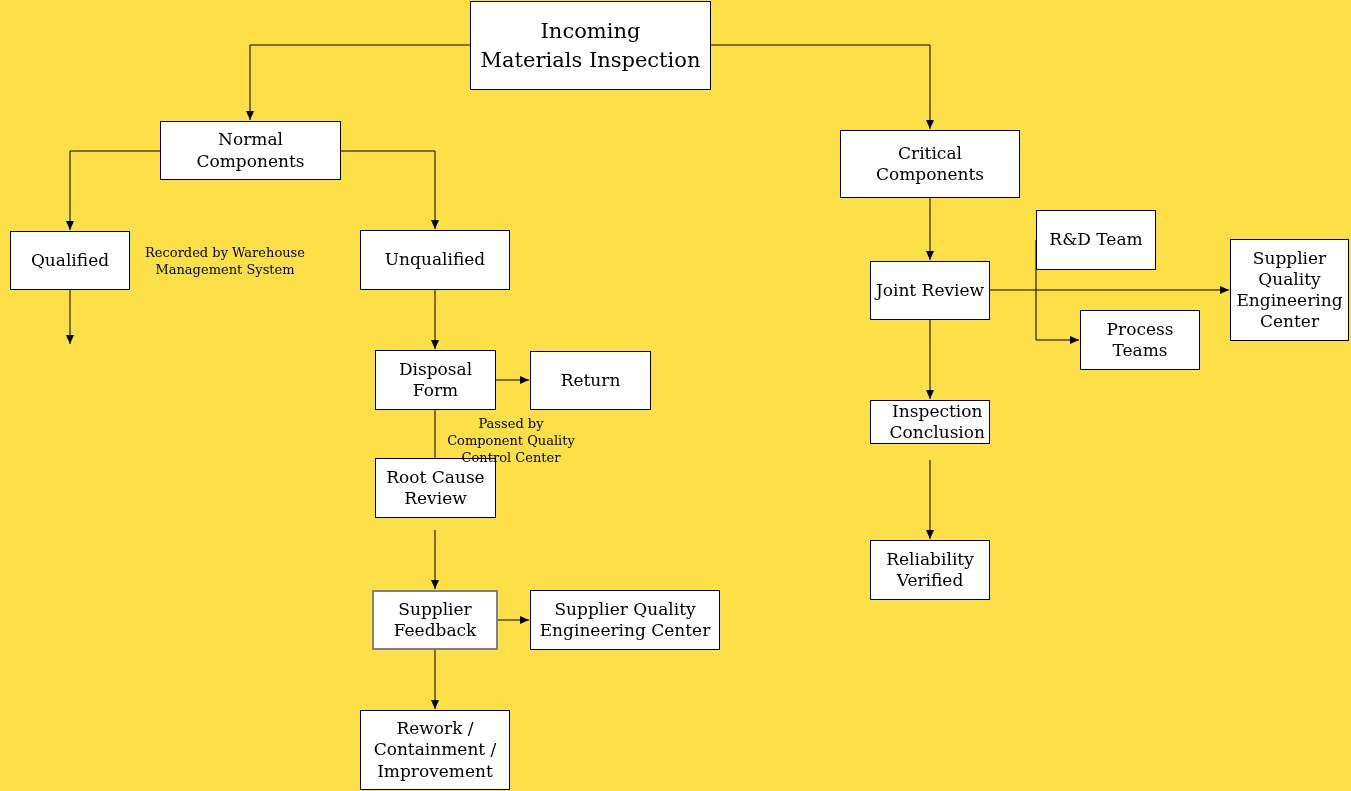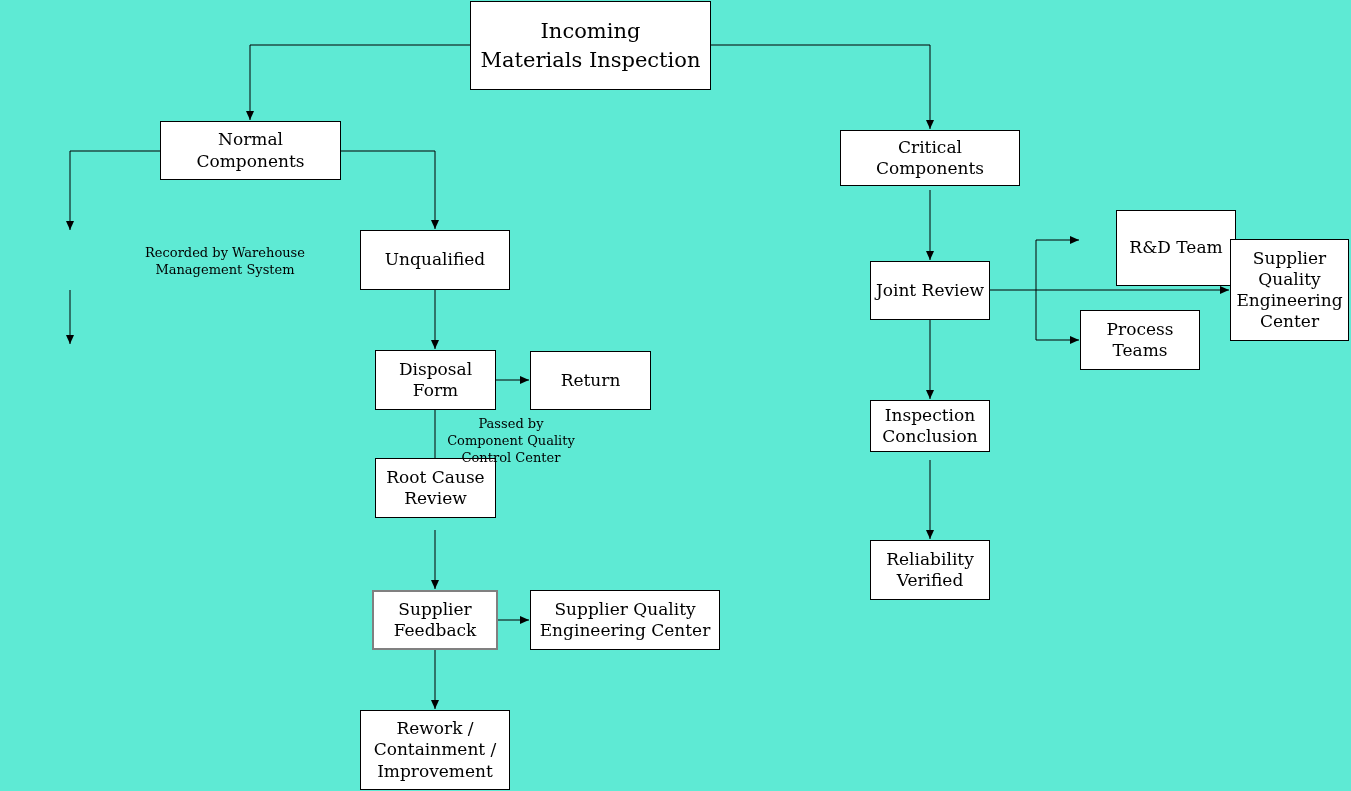--- a/index.html
+++ b/index.html
@@ -4,21 +4,21 @@
 <style>
   html, body {
     margin: 0;
     padding: 0;
     background: #ffffff;
   }
   .canvas {
     position: relative;
     width: 1351px;
     height: 791px;
-    background: #5eead4;
+    background: #fde047;
     font-family: "DejaVu Serif", "Liberation Serif", serif;
     color: #000000;
     overflow: hidden;
   }
   svg.edges {
     position: absolute;
     left: 0;
     top: 0;
     width: 1351px;
     height: 791px;
@@ -91,24 +91,27 @@
 
   <div class="node title-node" style="left:470px;top:1px;width:241px;height:89px;">
     <span class="label">Incoming
 Materials Inspection</span>
   </div>
 
   <div class="node" style="left:160px;top:121px;width:181px;height:59px;">
     <span class="label">Normal Components</span>
   </div>
 
-  <div class="node" style="left:840px;top:130px;width:180px;height:56px;">
+  <div class="node" style="left:840px;top:130px;width:180px;height:68px;">
     <span class="label">Critical Components</span>
   </div>
 
+  <div class="node" style="left:10px;top:231px;width:120px;height:59px;">
+    <span class="label">Qualified</span>
+  </div>
 
   <div class="node" style="left:360px;top:230px;width:150px;height:60px;">
     <span class="label">Unqualified</span>
   </div>
 
 
   <div class="node" style="left:375px;top:350px;width:121px;height:60px;">
     <span class="label">Disposal
 Form</span>
   </div>
@@ -135,37 +138,37 @@
   <div class="node" style="left:360px;top:710px;width:150px;height:80px;">
     <span class="label">Rework /
 Containment /
 Improvement</span>
   </div>
 
   <div class="node" style="left:870px;top:261px;width:120px;height:59px;">
     <span class="label">Joint Review</span>
   </div>
 
-  <div class="node" style="left:1116px;top:210px;width:120px;height:76px;">
+  <div class="node" style="left:1036px;top:210px;width:120px;height:60px;">
     <span class="label">R&amp;D Team</span>
   </div>
 
   <div class="node" style="left:1080px;top:310px;width:120px;height:60px;">
     <span class="label">Process
 Teams</span>
   </div>
 
   <div class="node" style="left:1230px;top:239px;width:119px;height:102px;">
     <span class="label">Supplier
 Quality
 Engineering
 Center</span>
   </div>
 
-  <div class="node" style="left:870px;top:400px;width:120px;height:52px;">
+  <div class="node" style="left:870px;top:400px;width:120px;height:44px;justify-content:flex-end;">
     <span class="label">Inspection
 Conclusion</span>
   </div>
 
   <div class="node" style="left:870px;top:540px;width:120px;height:60px;">
     <span class="label">Reliability
 Verified</span>
   </div>
 
   <div class="annotation" style="left:140px;top:245px;width:170px;">Recorded by Warehouse

